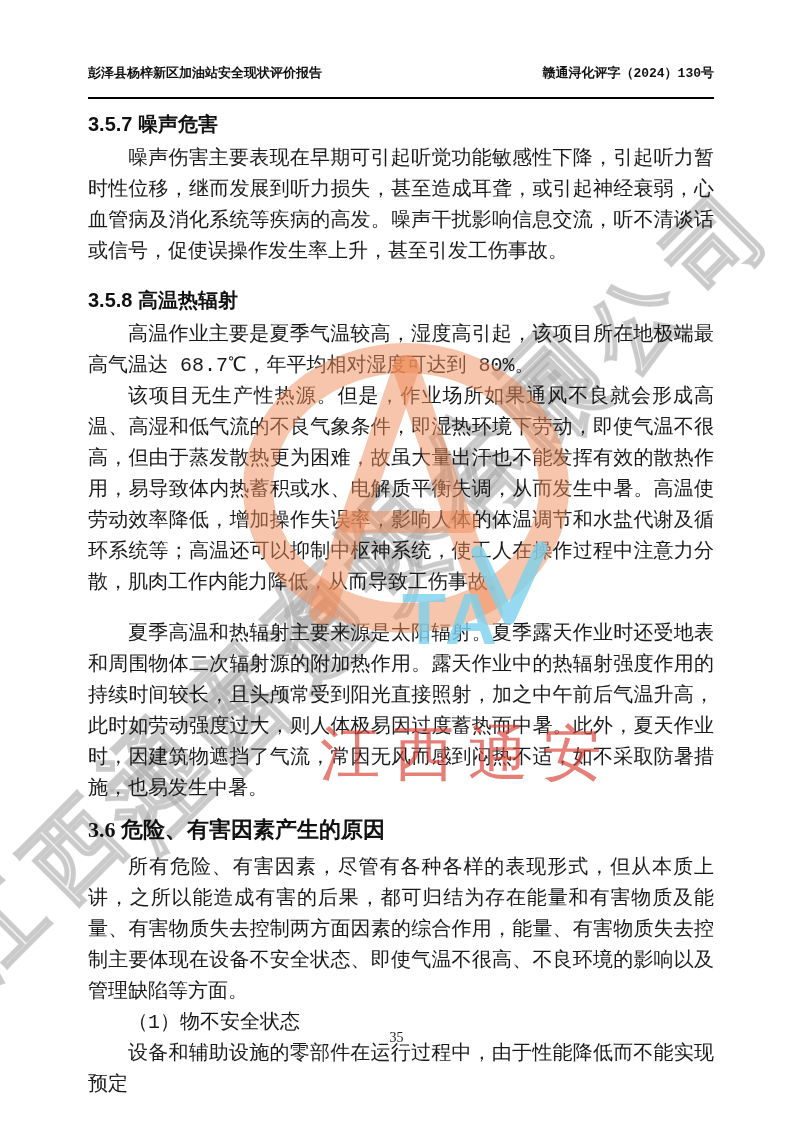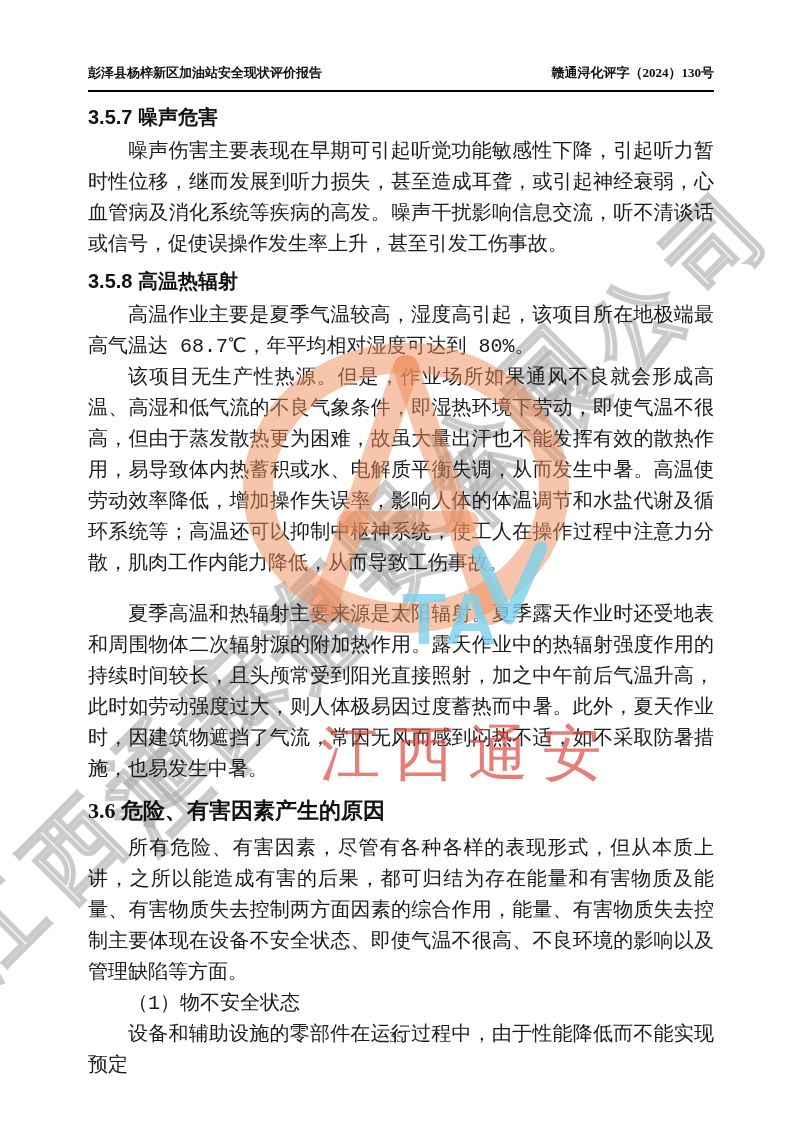--- a/index.html
+++ b/index.html
@@ -11,29 +11,29 @@
     overflow:hidden;
     font-family:"Liberation Serif","DejaVu Serif",serif;
     color:#1a1a1a;
   }
   
   .content {
     position:absolute; left:88px; top:64px; width:626px; z-index:1;
   }
   .doc-header {
     display:flex; justify-content:space-between; align-items:flex-end;
-    font-family:Liberation Serif, serif;
+    font-family:Liberation Mono, monospace;
     font-size:13px; font-weight:bold; color:#111;
-    padding-bottom:8px;
+    padding-bottom:15px;
     border-bottom:2px solid #000;
   }
   .sec-heading {
     font-family:"Liberation Sans","DejaVu Sans",sans-serif;
     font-size:20px; font-weight:bold; line-height:26px; color:#111;
-    margin-top:8px; margin-bottom:6px;
+    margin-top:20px; margin-bottom:6px;
   }
   .sec-heading.first { margin-top:12px; }
   .sec-heading.kai {
     font-family:"Liberation Serif","DejaVu Serif",serif;
     font-size:22px; line-height:28px;
     margin-top:12px; margin-bottom:8px;
   }
   p.body-par {
     font-size:20px; line-height:31px;
     text-indent:2em; text-align:justify; text-justify:inter-ideograph;

